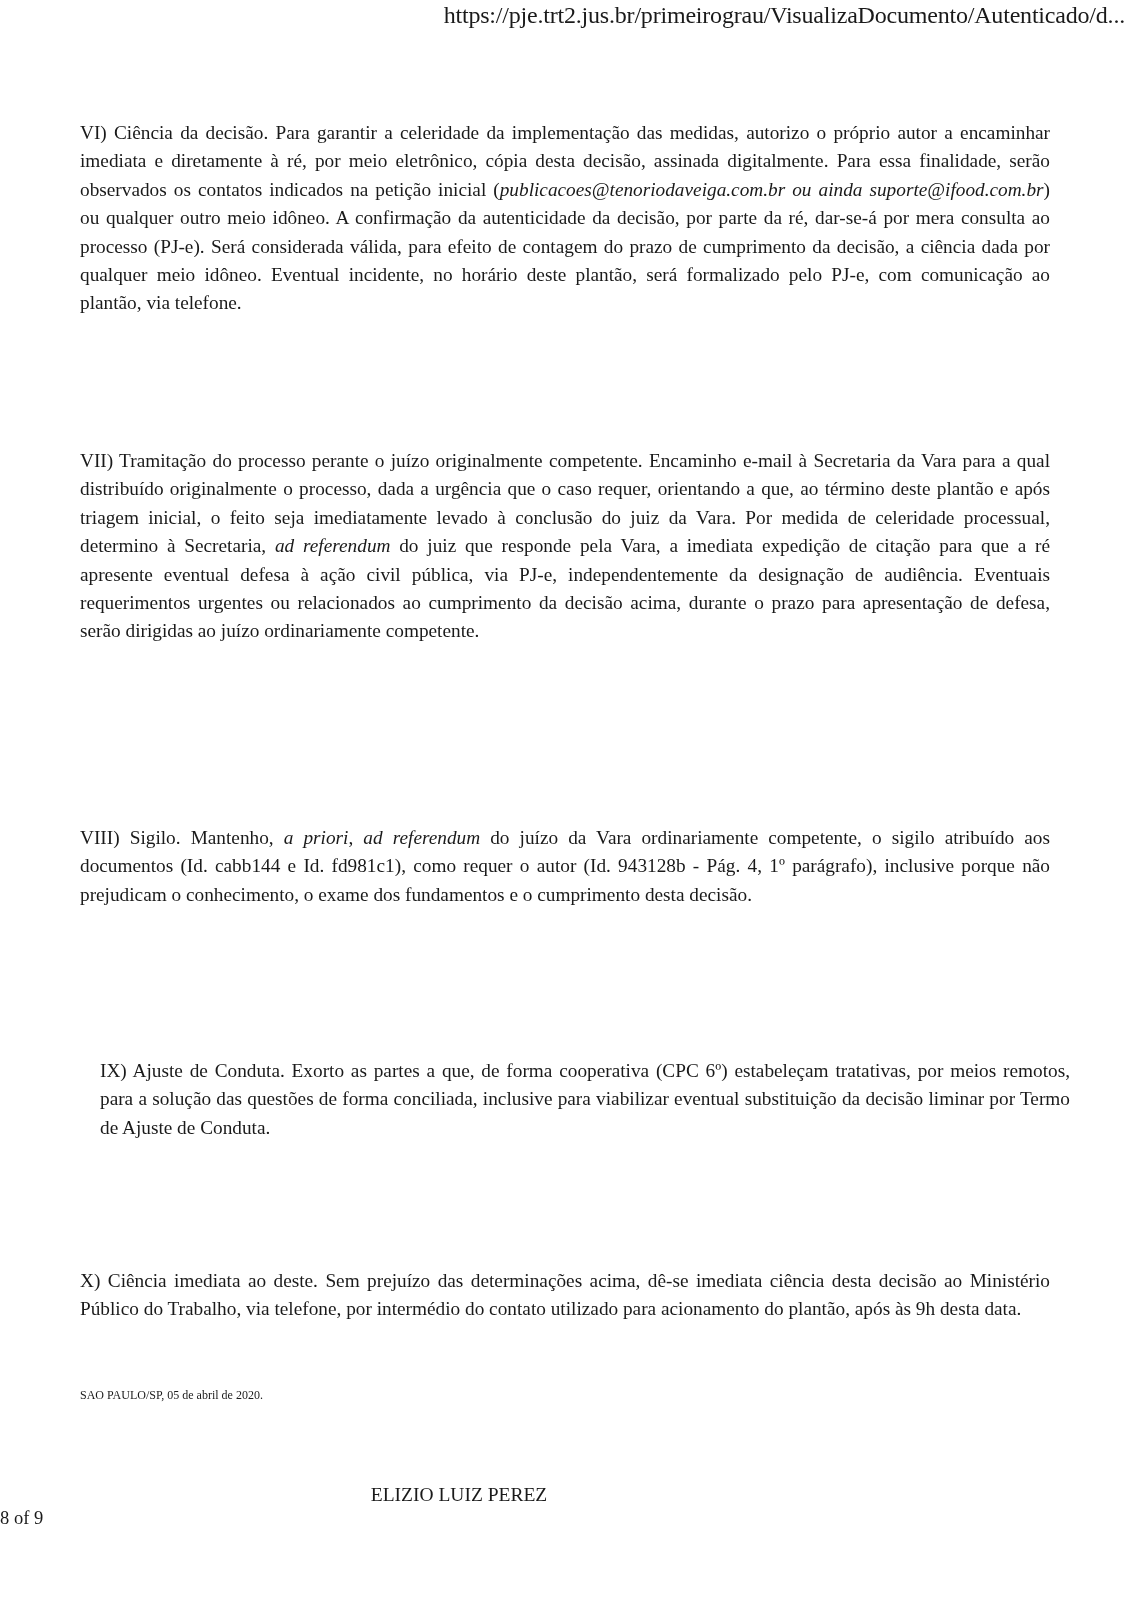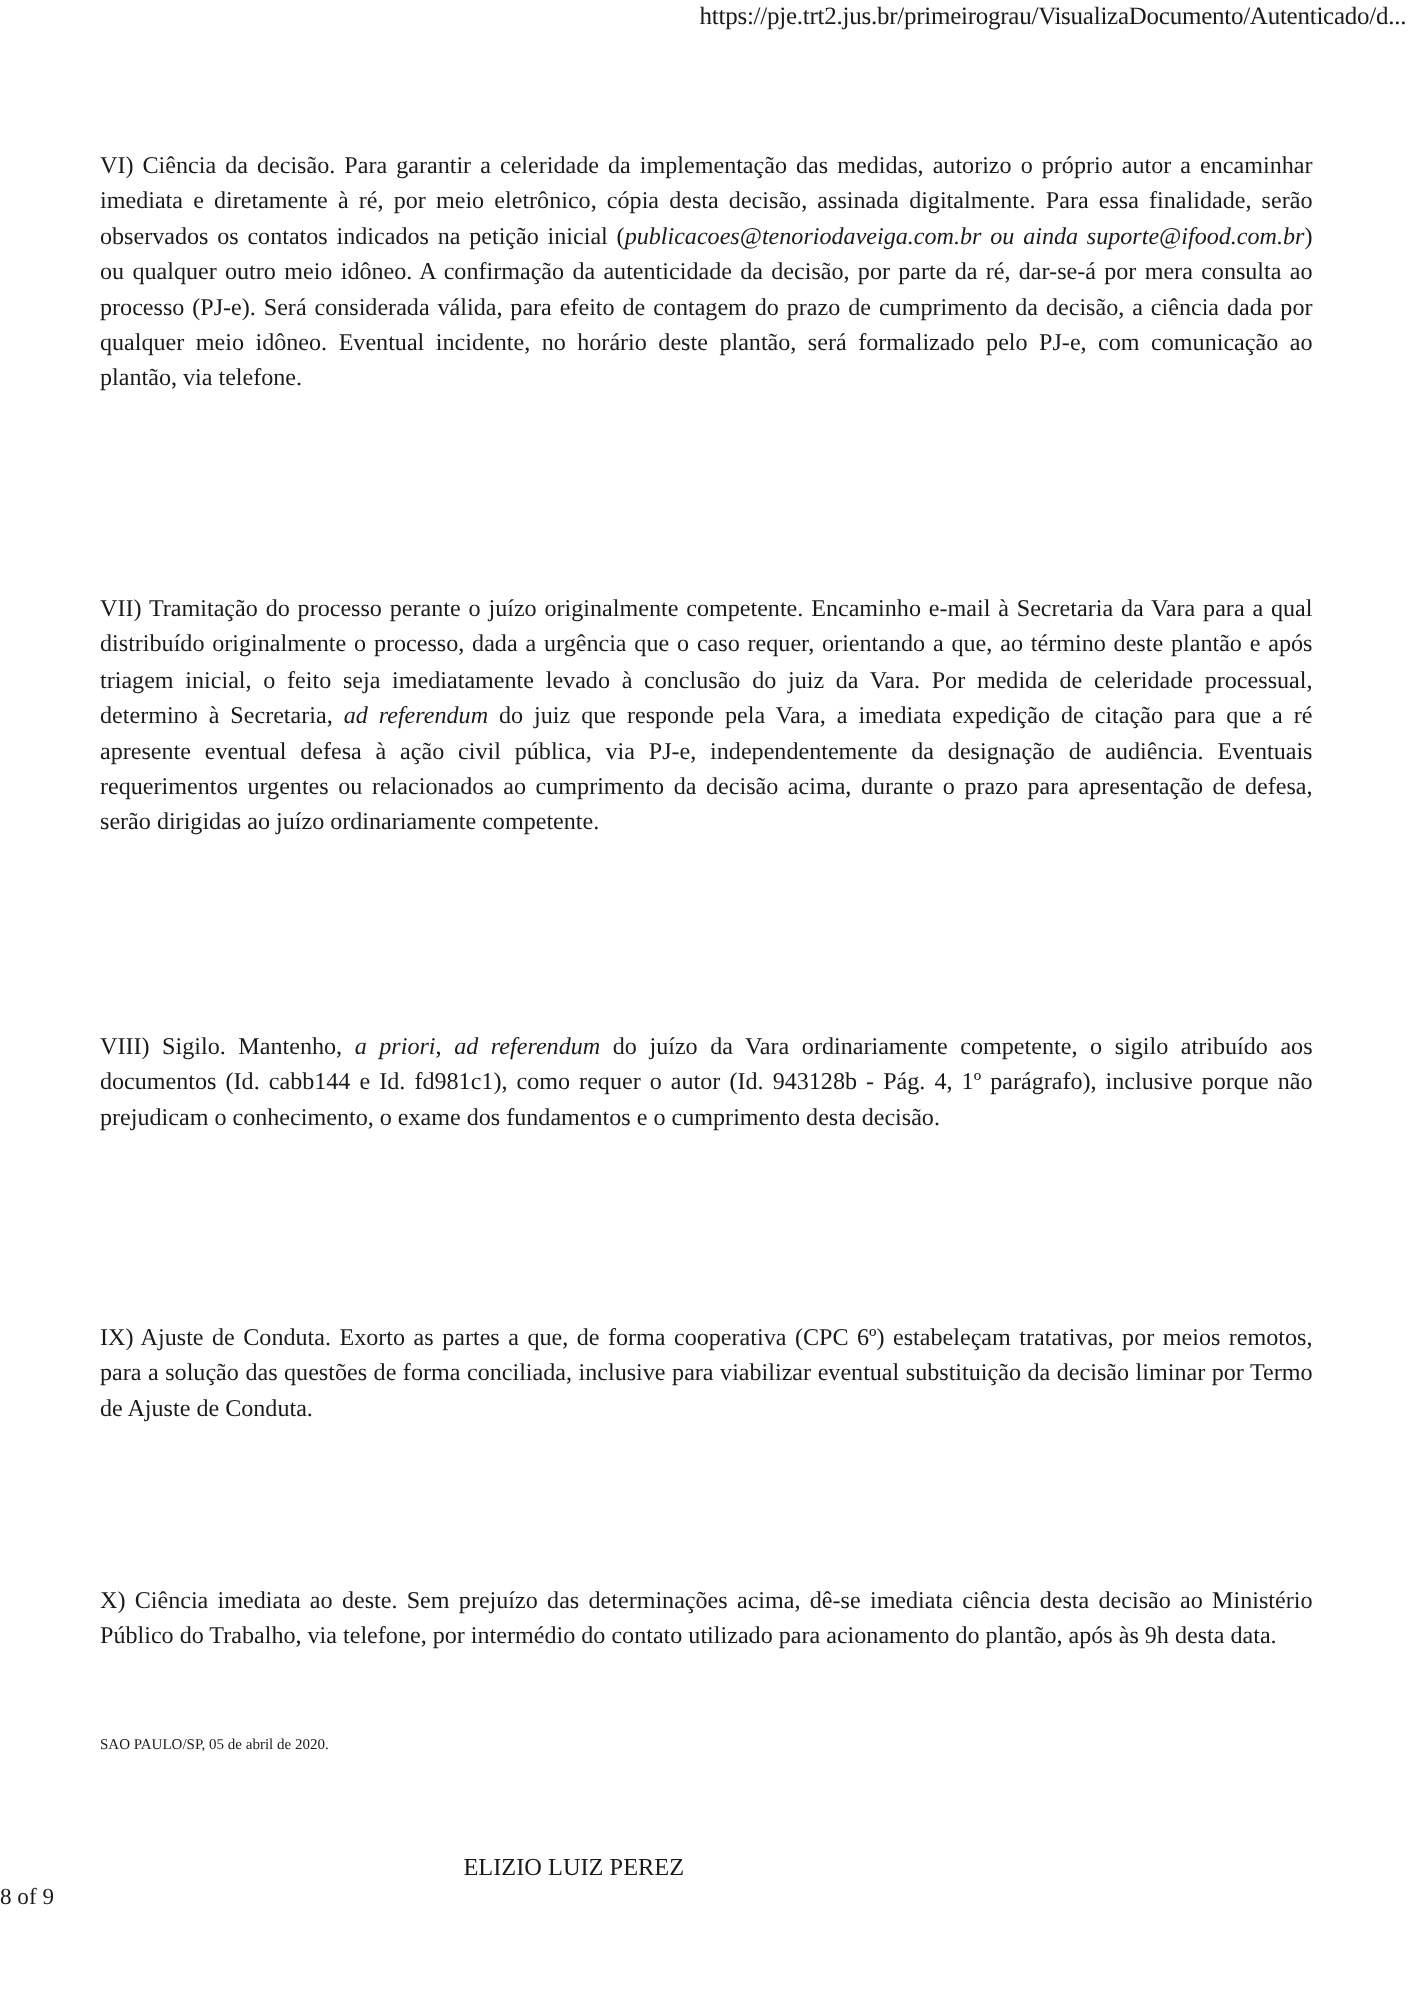--- a/index.html
+++ b/index.html
@@ -3,33 +3,33 @@
 <meta charset="utf-8">
 <style>
   html, body { margin: 0; padding: 0; background: #ffffff; }
   body {
     width: 1131px; height: 1600px; position: relative; overflow: hidden;
     font-family: "Liberation Serif", "DejaVu Serif", serif;
     color: #1a1a1a;
   }
   .header-url {
     position: absolute; top: 2px; right: 6px;
-    font-size: 20px; letter-spacing: -0.2px; white-space: nowrap;
+    font-size: 24px; letter-spacing: -0.2px; white-space: nowrap;
   }
   .para {
     position: absolute; left: 80px; width: 970px;
     font-size: 19.3px; line-height: 28.4px; text-align: justify;
     margin: 0;
   }
   .para b { font-weight: normal; }
   .para i { font-style: italic; }
   #p6 { top: 119px; }
-  #p7 { top: 474px; }
+  #p7 { top: 447px; }
   #p8 { top: 824px; }
-  #p9 { top: 1057px; }
+  #p9 { top: 1057px; margin-left: 20px; }
   #p10 { top: 1267px; }
   .date-line {
     position: absolute; left: 80px; top: 1381px;
     font-size: 12px; line-height: 28px;
   }
   .signature {
     position: absolute; left: 0; width: 918px; top: 1484px;
     text-align: center; font-size: 19.5px;
   }
   .page-count {

